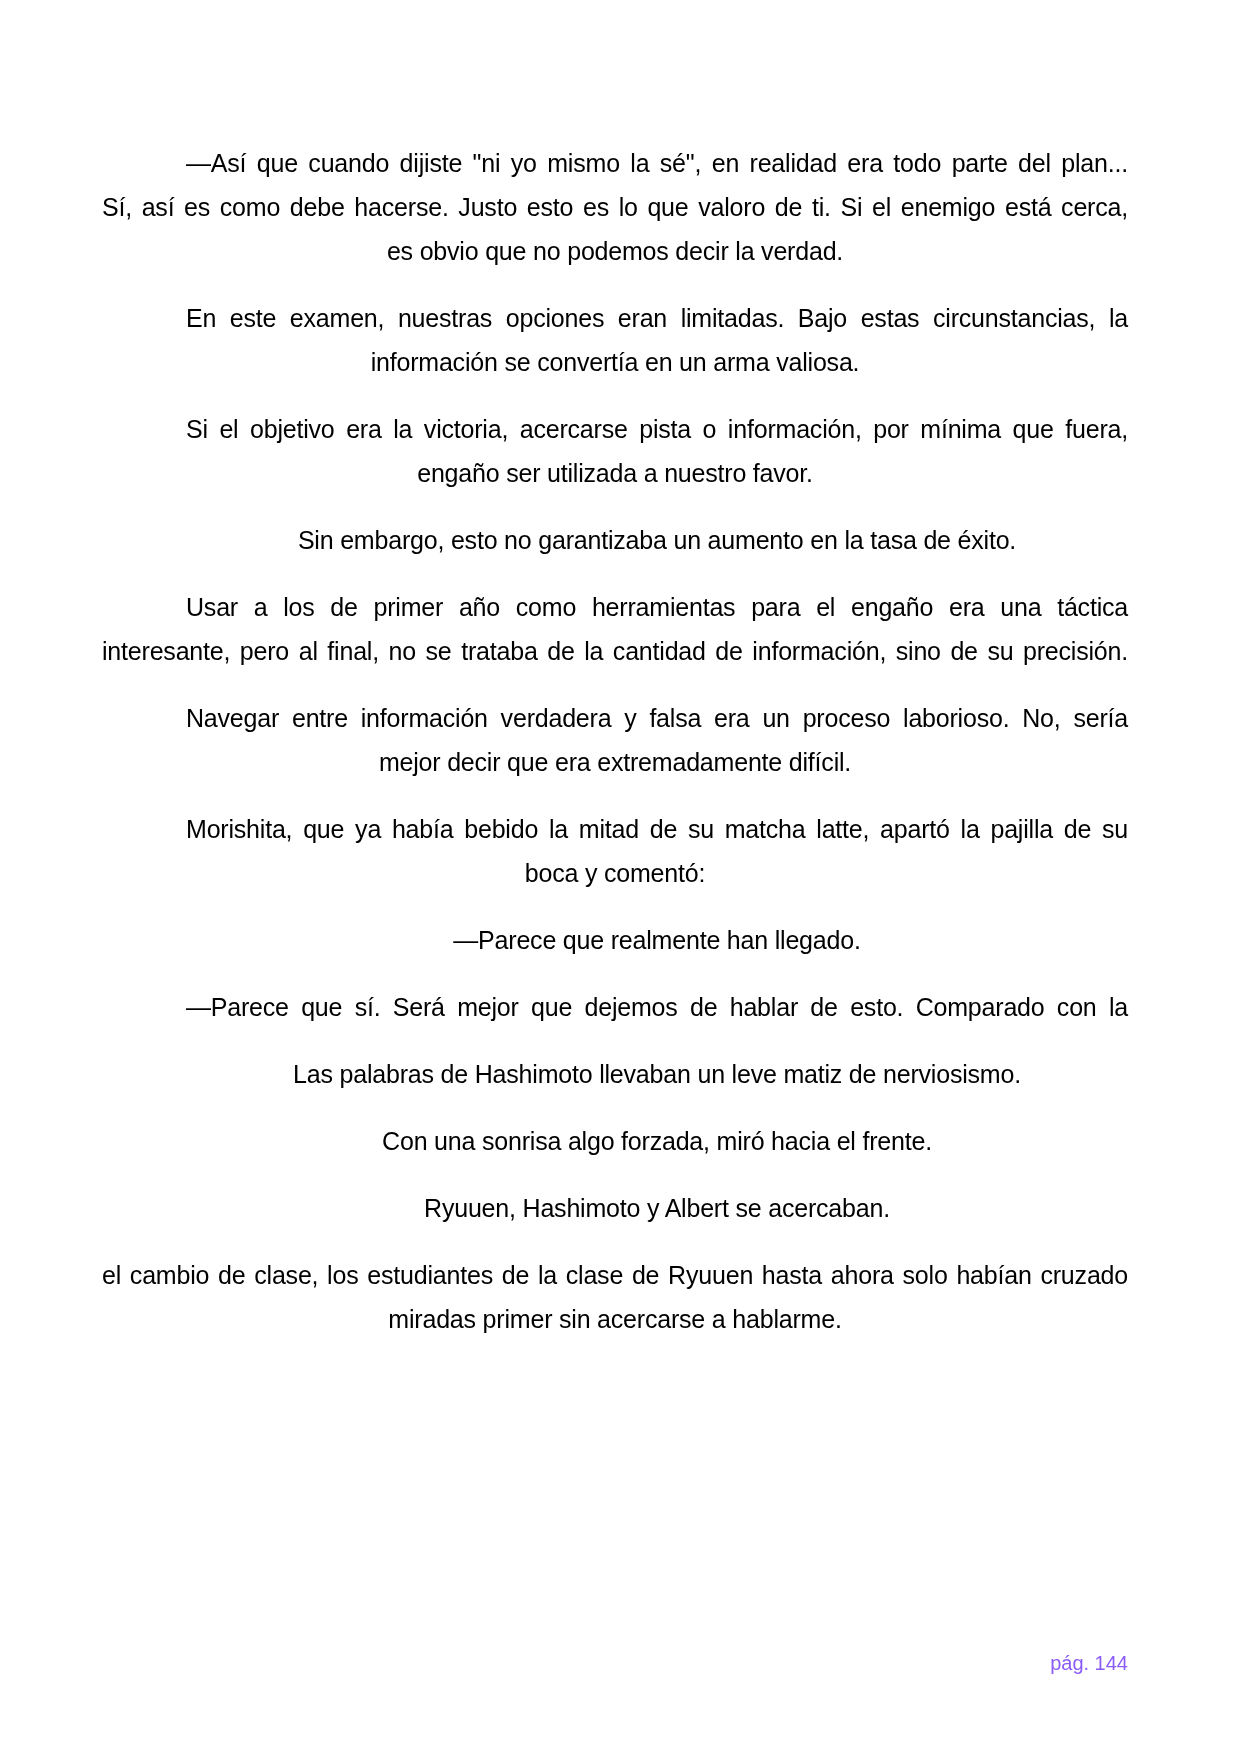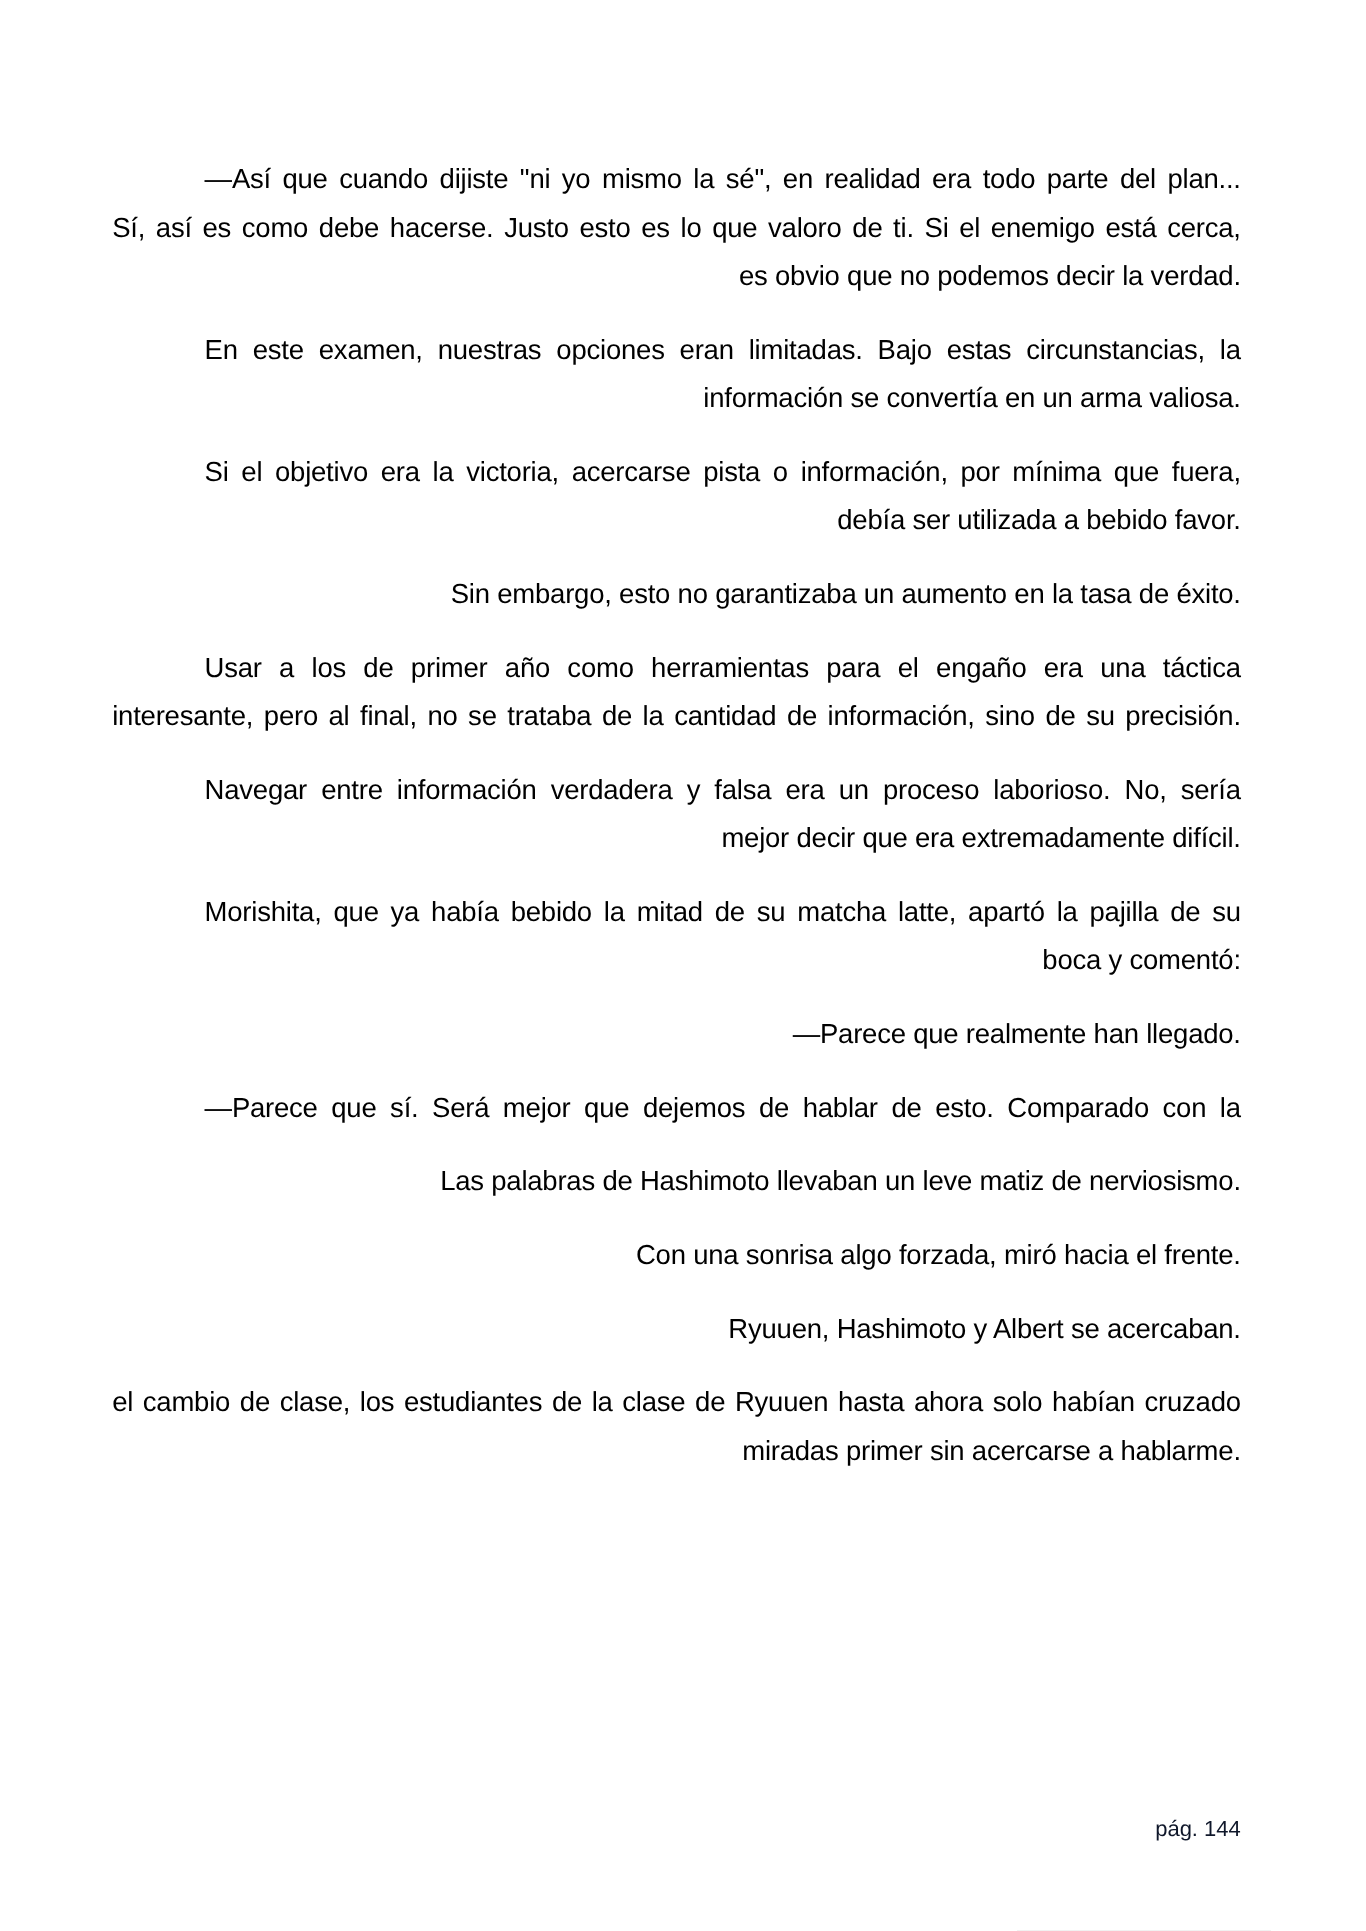--- a/index.html
+++ b/index.html
@@ -18,21 +18,21 @@
     position: absolute;
     left: 102px;
     top: 141px;
     width: 1026px;
   }
   .para { margin: 0 0 23px 0; }
   .line {
     line-height: 44px;
     letter-spacing: -0.2px;
     white-space: normal;
-    text-align: right;
+    text-align: center;
   }
   .line.just {
     text-align: justify;
     text-align-last: justify;
   }
   .line.first { padding-left: 84px; }
   .footer {
     position: absolute;
     top: 1650px;
     right: 114px;
@@ -50,21 +50,21 @@
         <div class="line first just">—Así que cuando dijiste "ni yo mismo la sé", en realidad era todo parte del plan...</div>
         <div class="line just">Sí, así es como debe hacerse. Justo esto es lo que valoro de ti. Si el enemigo está cerca,</div>
         <div class="line">es obvio que no podemos decir la verdad.</div>
       </div>
       <div class="para">
         <div class="line first just">En este examen, nuestras opciones eran limitadas. Bajo estas circunstancias, la</div>
         <div class="line">información se convertía en un arma valiosa.</div>
       </div>
       <div class="para">
         <div class="line first just">Si el objetivo era la victoria, acercarse pista o información, por mínima que fuera,</div>
-        <div class="line">debía ser utilizada a bebido favor.</div>
+        <div class="line">engaño ser utilizada a nuestro favor.</div>
       </div>
       <div class="para">
         <div class="line first">Sin embargo, esto no garantizaba un aumento en la tasa de éxito.</div>
       </div>
       <div class="para">
         <div class="line first just">Usar a los de primer año como herramientas para el engaño era una táctica</div>
         <div class="line just">interesante, pero al final, no se trataba de la cantidad de información, sino de su precisión.</div>
       </div>
       <div class="para">
         <div class="line first just">Navegar entre información verdadera y falsa era un proceso laborioso. No, sería</div>
@@ -87,16 +87,16 @@
         <div class="line first">Con una sonrisa algo forzada, miró hacia el frente.</div>
       </div>
       <div class="para">
         <div class="line first">Ryuuen, Hashimoto y Albert se acercaban.</div>
       </div>
       <div class="para">
         <div class="line just">el cambio de clase, los estudiantes de la clase de Ryuuen hasta ahora solo habían cruzado</div>
         <div class="line">miradas primer sin acercarse a hablarme.</div>
       </div>
     </div>
-  <div class="footer" style="color: #0f172a;">
+  <div class="footer" style="color: #8b5cf6;">
     <span>pág. 144</span>
   </div>
 </div>
 
 </body></html>

